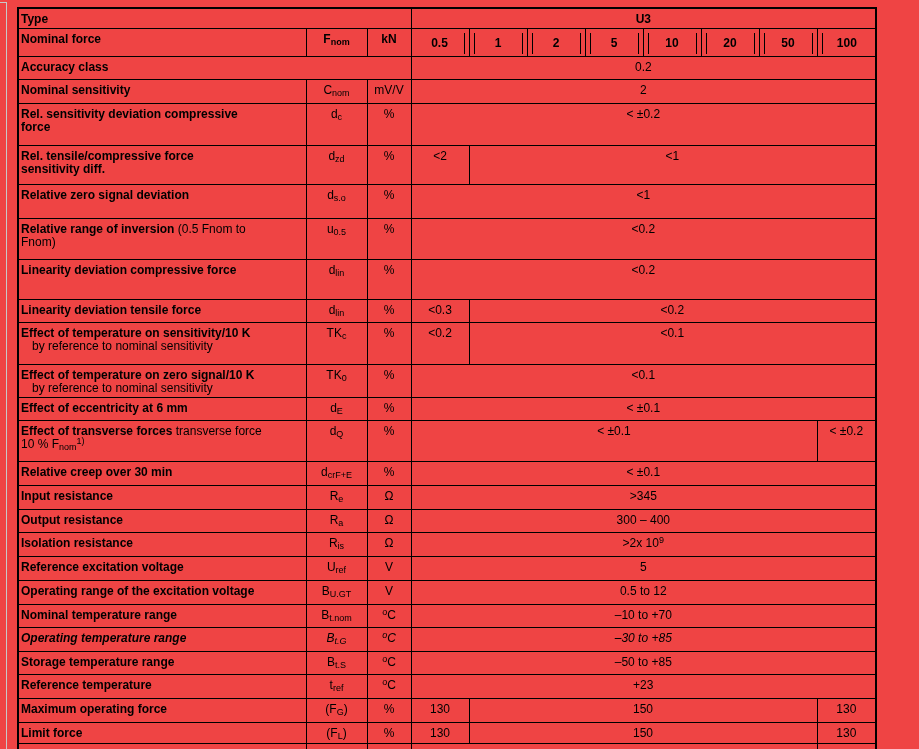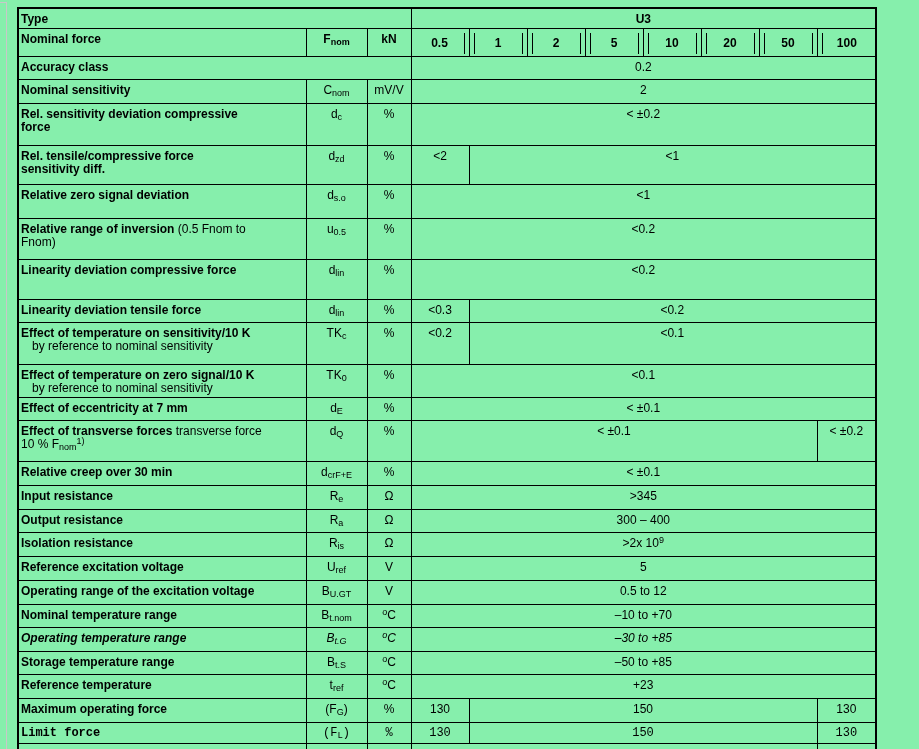--- a/index.html
+++ b/index.html
@@ -1,16 +1,16 @@
 <!DOCTYPE html>
 <html><head>
 <meta charset="utf-8">
 <style>
   html,body{margin:0;padding:0;background:#ffffff;width:919px;height:749px;overflow:hidden;}
-  .page{position:relative;width:919px;height:749px;background:#86efac;
+  .page{position:relative;width:919px;height:749px;background:#ef4444;
         font-family:"Liberation Sans",sans-serif;color:#000;}
   .edge-v{position:absolute;left:6px;top:2px;width:1px;height:747px;background:#c8c8c8;}
   .edge-h{position:absolute;left:0;top:2px;width:7px;height:1px;background:#c8c8c8;}
   #spec-table{position:absolute;left:17px;top:7px;width:858px;
               border-collapse:collapse;table-layout:fixed;border:2px solid #000;}
   #spec-table td{border:1px solid #000;font-size:12px;line-height:13px;
                  vertical-align:top;padding:4px 2px 2px;overflow:hidden;}
   td.label{text-align:left;padding-left:8px;white-space:nowrap;}
   td.sym,td.unit,td.val{text-align:center;}
   .b{font-weight:bold;}
@@ -149,21 +149,21 @@
           <td class="val"><span>&lt;0.2</span></td>
           <td class="val" colspan="7"><span>&lt;0.1</span></td>
         </tr>
         <tr style="height: 25px;">
           <td class="label"><span class="b">Effect of temperature on zero signal/10 K</span><br><span class="ind">by reference to nominal sensitivity</span></td>
           <td class="sym"><span>TK</span><span class="sub">0</span></td>
           <td class="unit"><span>%</span></td>
           <td class="val" colspan="8"><span>&lt;0.1</span></td>
         </tr>
         <tr style="height: 23px;">
-          <td class="label"><span class="b">Effect of eccentricity at 7 mm</span></td>
+          <td class="label"><span class="b">Effect of eccentricity at 6 mm</span></td>
           <td class="sym"><span>d</span><span class="sub">E</span></td>
           <td class="unit"><span>%</span></td>
           <td class="val" colspan="8"><span>&lt; ±0.1</span></td>
         </tr>
         <tr style="height: 41px;">
           <td class="label"><span class="b">Effect of transverse forces</span><span> transverse force</span><br><span>10 % F</span><span class="sub">nom</span><span class="sup">1)</span></td>
           <td class="sym"><span>d</span><span class="sub">Q</span></td>
           <td class="unit"><span>%</span></td>
           <td class="val" colspan="7"><span>&lt; ±0.1</span></td>
           <td class="val"><span>&lt; ±0.2</span></td>
@@ -229,21 +229,21 @@
           <td class="val" colspan="8"><span>+23</span></td>
         </tr>
         <tr style="height: 24px;">
           <td class="label"><span class="b">Maximum operating force</span></td>
           <td class="sym"><span>(F</span><span class="sub">G</span><span>)</span></td>
           <td class="unit"><span>%</span></td>
           <td class="val"><span>130</span></td>
           <td class="val" colspan="6"><span>150</span></td>
           <td class="val"><span>130</span></td>
         </tr>
-        <tr style="height: 15px; font-family: Liberation Mono, monospace;">
+        <tr style="height: 15px;">
           <td class="label"><span class="b">Limit force</span></td>
           <td class="sym"><span>(F</span><span class="sub">L</span><span>)</span></td>
           <td class="unit"><span>%</span></td>
           <td class="val"><span>130</span></td>
           <td class="val" colspan="6"><span>150</span></td>
           <td class="val"><span>130</span></td>
         </tr>
         <tr style="height: 25px;">
           <td class="label"><span class="b">Breaking force</span></td>
           <td class="sym"><span>(F</span><span class="sub">B</span><span>)</span></td>

